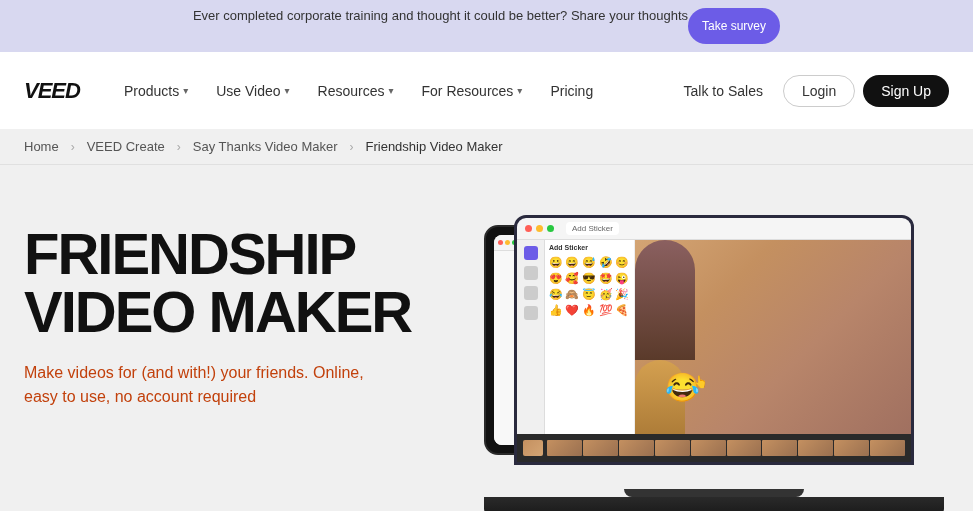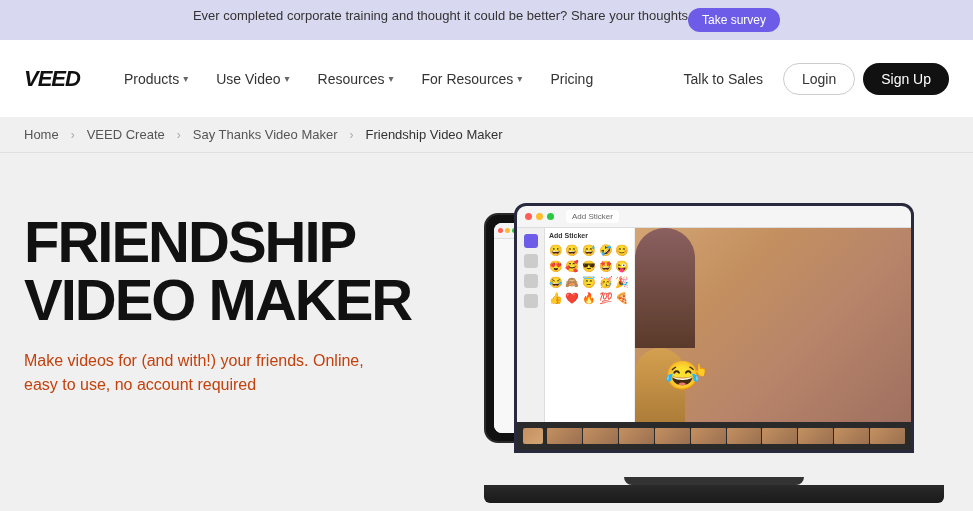--- a/index.html
+++ b/index.html
@@ -14,21 +14,21 @@
       color: #333;
       display: flex;
       justify-content: center;
       gap: 0;
     }
     .top-banner .survey-btn {
       background: #6c5ce7;
       color: white;
       border: none;
       border-radius: 20px;
-      padding: 5px 14px;
+      padding: 11px 14px;
       font-size: 12px;
       cursor: pointer;
       font-weight: 500;
     }
 
     
     .navbar {
       background: white;
       display: flex;
       align-items: center;

